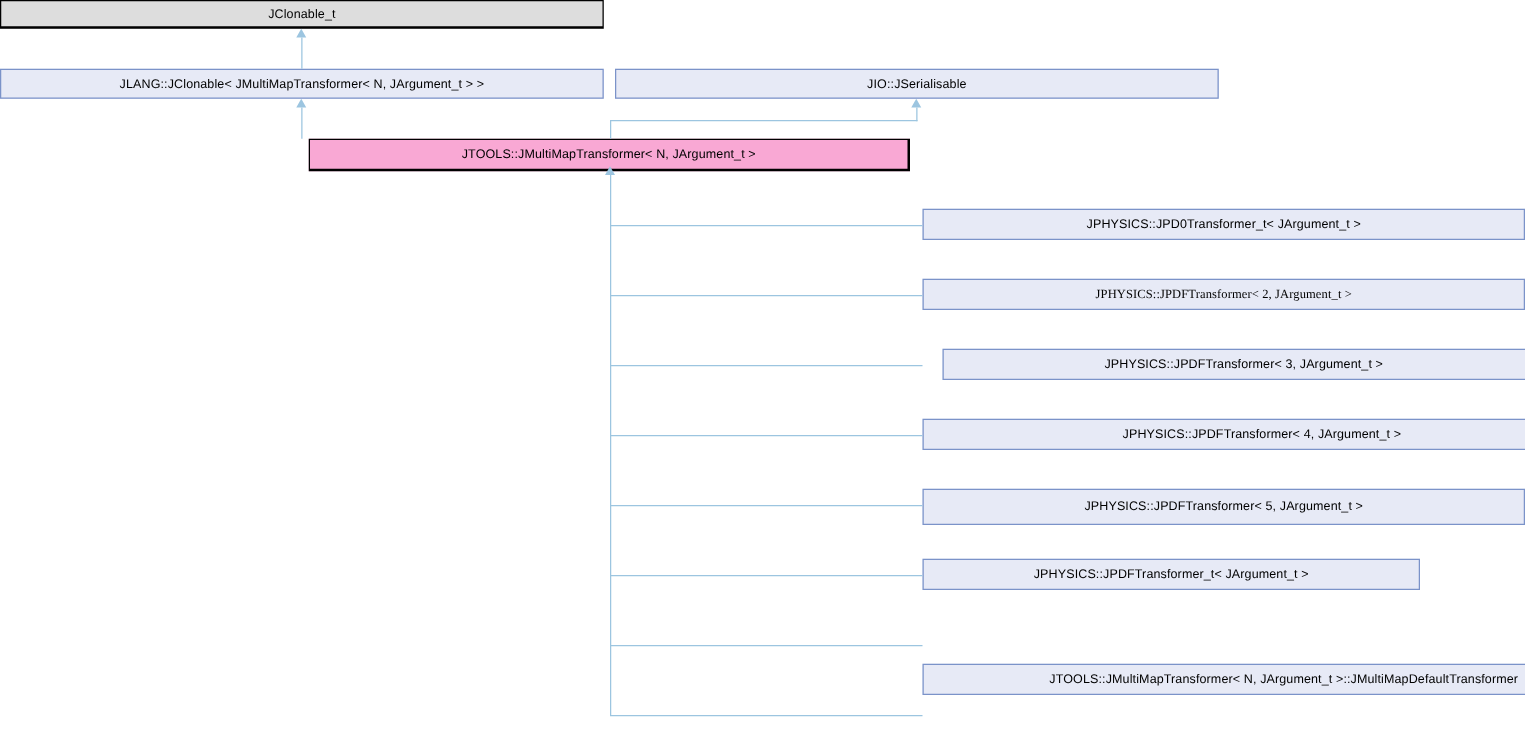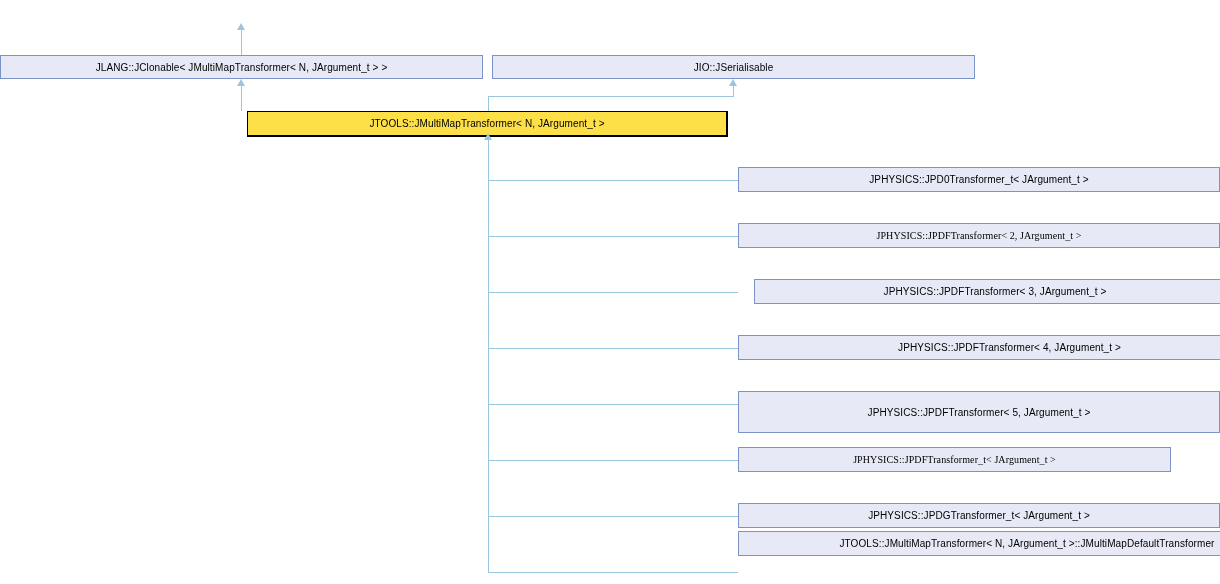--- a/index.html
+++ b/index.html
@@ -30,21 +30,21 @@
   .node.root {
     background: #dddddd;
     border: 1px solid #000000;
     border-bottom-width: 2px;
   }
   .node.base {
     background: #e7eaf6;
     border: 1px solid #7b93c9;
   }
   .node.current {
-    background: #fde047;
+    background: #f9a8d4;
     border: 1px solid #000000;
     border-width: 1px 2px 2px 1px;
     justify-content: center;
   }
   .node.derived {
     background: #e7eaf6;
     border: 1px solid #7b93c9;
   }
   .edge {
     position: absolute;
@@ -59,20 +59,23 @@
     border-left: 4px solid transparent;
     border-right: 4px solid transparent;
     border-bottom: 7px solid #9cc5e0;
   }
 </style>
 </head>
 <body>
 
 <div id="diagram">
 
+  <div class="node root" style="left:0px; top:0px; width:483px; height:23px;">
+    <span>JClonable_t</span>
+  </div>
 
   <div class="node base" style="left:492px; top:55px; width:483px; height:24px;">
     <span>JIO::JSerialisable</span>
   </div>
 
   <div class="node base" style="left:0px; top:55px; width:483px; height:24px;">
     <span>JLANG::JClonable&lt; JMultiMapTransformer&lt; N, JArgument_t &gt; &gt;</span>
   </div>
 
   <div class="node current" style="left:247px; top:111px; width:481px; height:26px;">
@@ -84,28 +87,25 @@
   </div>
   <div class="node derived" style="left:738px; top:223px; width:482px; height:25px;font-family:Liberation Serif, serif;">
     <span>JPHYSICS::JPDFTransformer&lt; 2, JArgument_t &gt;</span>
   </div>
   <div class="node derived" style="left:738px; top:279px; width:482px; height:25px;margin-left:16px;">
     <span>JPHYSICS::JPDFTransformer&lt; 3, JArgument_t &gt;</span>
   </div>
   <div class="node derived" style="left:738px; top:335px; width:543px; height:25px;">
     <span>JPHYSICS::JPDFTransformer&lt; 4, JArgument_t &gt;</span>
   </div>
-  <div class="node derived" style="left:738px; top:391px; width:482px; height:42px;">
+  <div class="node derived" style="left:738px; top:391px; width:482px; height:29px;">
     <span>JPHYSICS::JPDFTransformer&lt; 5, JArgument_t &gt;</span>
   </div>
-  <div class="node derived" style="left:738px; top:447px; width:433px; height:25px;font-family:Liberation Serif, serif;">
+  <div class="node derived" style="left:738px; top:447px; width:398px; height:25px;">
     <span>JPHYSICS::JPDFTransformer_t&lt; JArgument_t &gt;</span>
-  </div>
-  <div class="node derived" style="left:738px; top:503px; width:482px; height:25px;">
-    <span>JPHYSICS::JPDGTransformer_t&lt; JArgument_t &gt;</span>
   </div>
   <div class="node derived" style="left:738px; top:531px; width:578px; height:25px;">
     <span>JTOOLS::JMultiMapTransformer&lt; N, JArgument_t &gt;::JMultiMapDefaultTransformer</span>
   </div>
 
   <div class="edge v" style="left:241px; top:30px; height:25px;"></div>
   <div class="arrow" style="left:237px; top:23px;"></div>
 
   <div class="edge v" style="left:241px; top:86px; height:25px;"></div>
   <div class="arrow" style="left:237px; top:79px;"></div>

